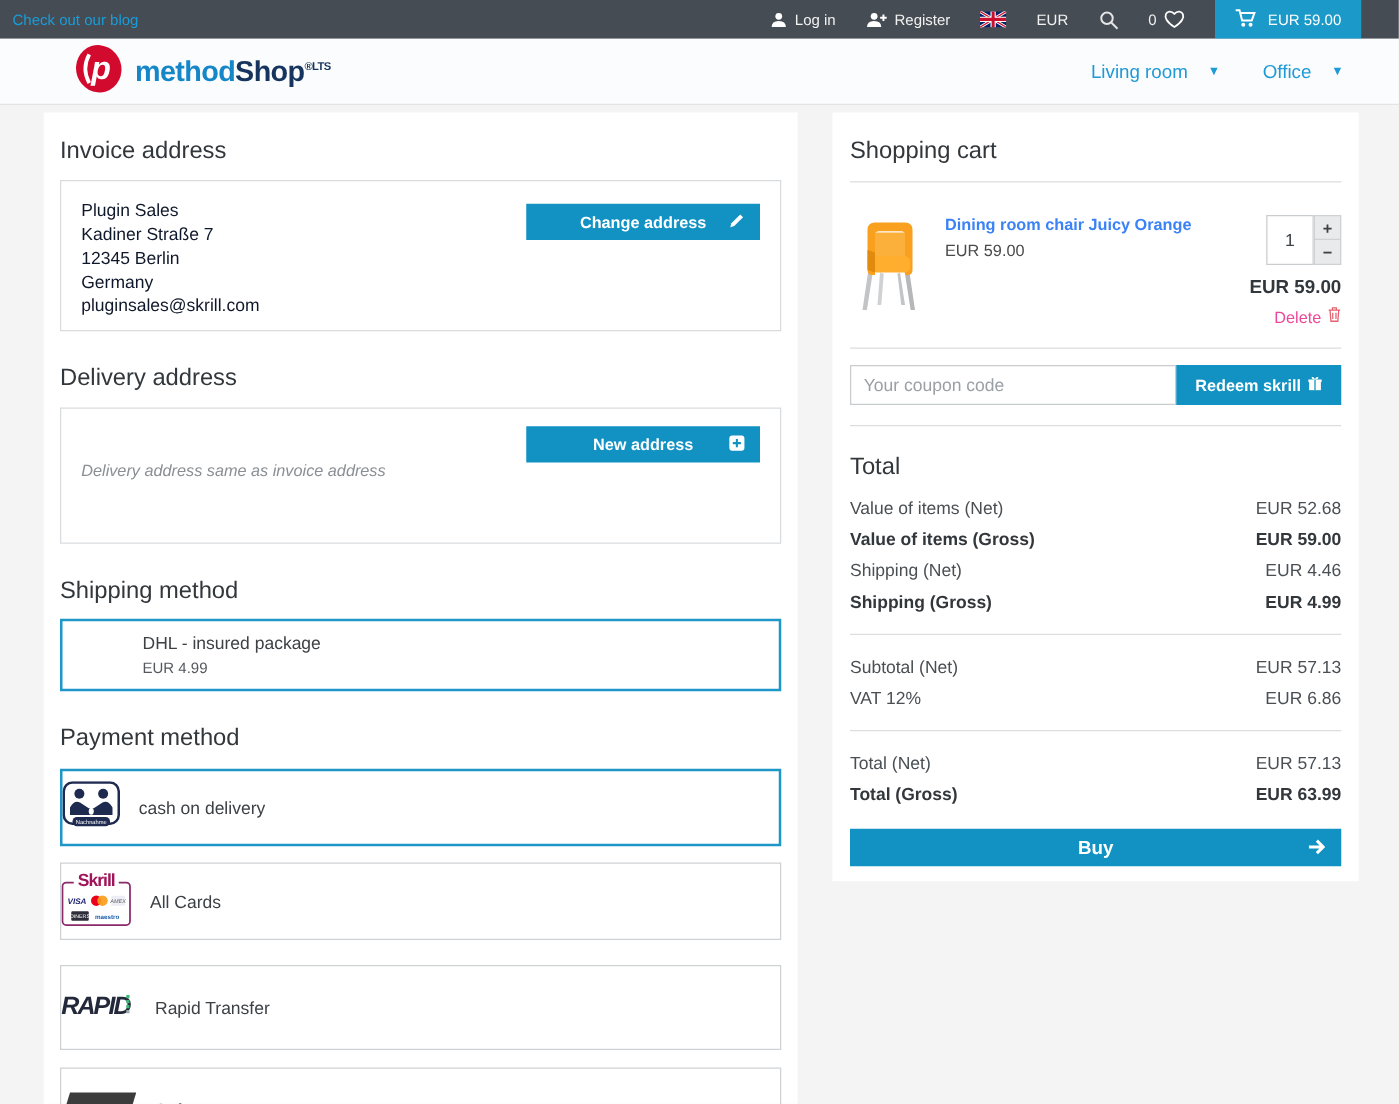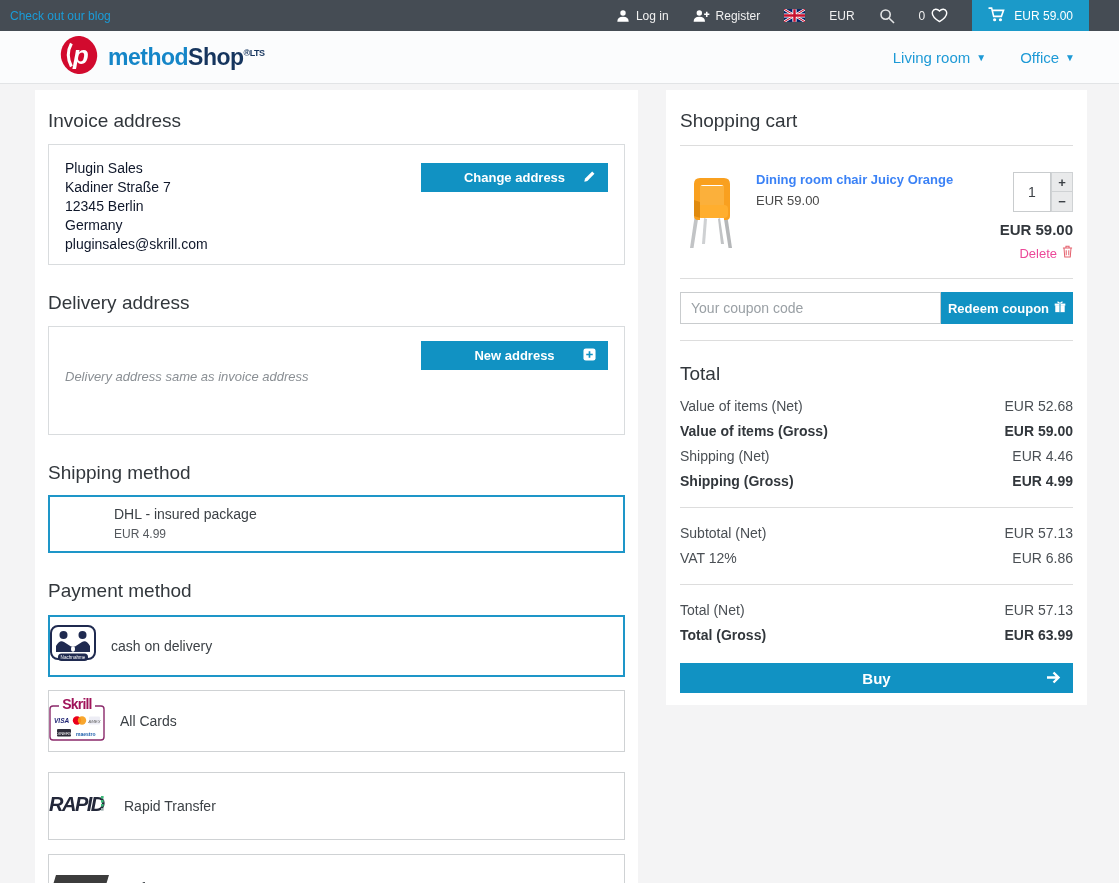--- a/index.html
+++ b/index.html
@@ -20,21 +20,21 @@
 
   
   .header { position:absolute; left:0; top:31px; width:1119px; height:53px;
     background:#fbfcfd; border-bottom:1px solid #e2e4e6; display:flex; align-items:center; }
   .logo { display:flex; align-items:center; margin-left:58px; cursor:pointer; }
   .logo-text { font-size:23px; font-weight:bold; margin-left:8px; letter-spacing:-0.5px; }
   .logo-plenty { color:#1586c8; }
   .logo-shop { color:#16355e; }
   .logo-sup { font-size:9px; color:#16355e; vertical-align:super; font-weight:bold; }
   .nav { margin-left:auto; margin-right:44px; display:flex; gap:34px; }
-  .nav-item { color:#1e9ad6; font-size:15px; cursor:pointer; display:flex; align-items:center; gap:6px; }
+  .nav-item { color:#1e9ad6; font-size:15px; cursor:pointer; display:flex; align-items:center; gap:16px; }
   .caret { font-size:10px; }
 
   
   .card-left { position:absolute; left:35px; top:90px; width:603px; height:793px; background:#fff; }
   .card-right { position:absolute; left:666px; top:90px; width:421px; height:615px; background:#fff; }
   h2.sec { font-size:19px; font-weight:400; color:#32373c; }
 
   
   .sec-invoice { margin:20px 13px 0; }
   .panel { border:1px solid #d9dcde; margin:12px 13px 0; position:relative; }
@@ -296,21 +296,21 @@
             </svg></span>
       </div>
     </div>
   </div>
 
   <hr class="divider" style="margin-top:17px;">
 
   <div class="coupon-row">
     <input class="coupon-input" placeholder="Your coupon code" style="">
     <button class="btn coupon-btn">
-      <span>Redeem coupon</span>
+      <span>Redeem skrill</span>
       <span><svg width="12" height="12" viewBox="0 0 14 14">
             <rect x="1.5" y="5" width="11" height="8" fill="#fff"></rect>
             <rect x="0.8" y="3" width="12.4" height="2.4" fill="#fff"></rect>
             <path d="M7 3 V13" stroke="#1192c3" stroke-width="1.2"></path>
             <path d="M7 3 C4 3 3 0.6 4.6 0.6 C6 0.6 7 2 7 3 C7 2 8 0.6 9.4 0.6 C11 0.6 10 3 7 3 Z" fill="#fff"></path>
           </svg></span>
     </button>
   </div>
 
   <hr class="divider" style="margin-top:16px;">

